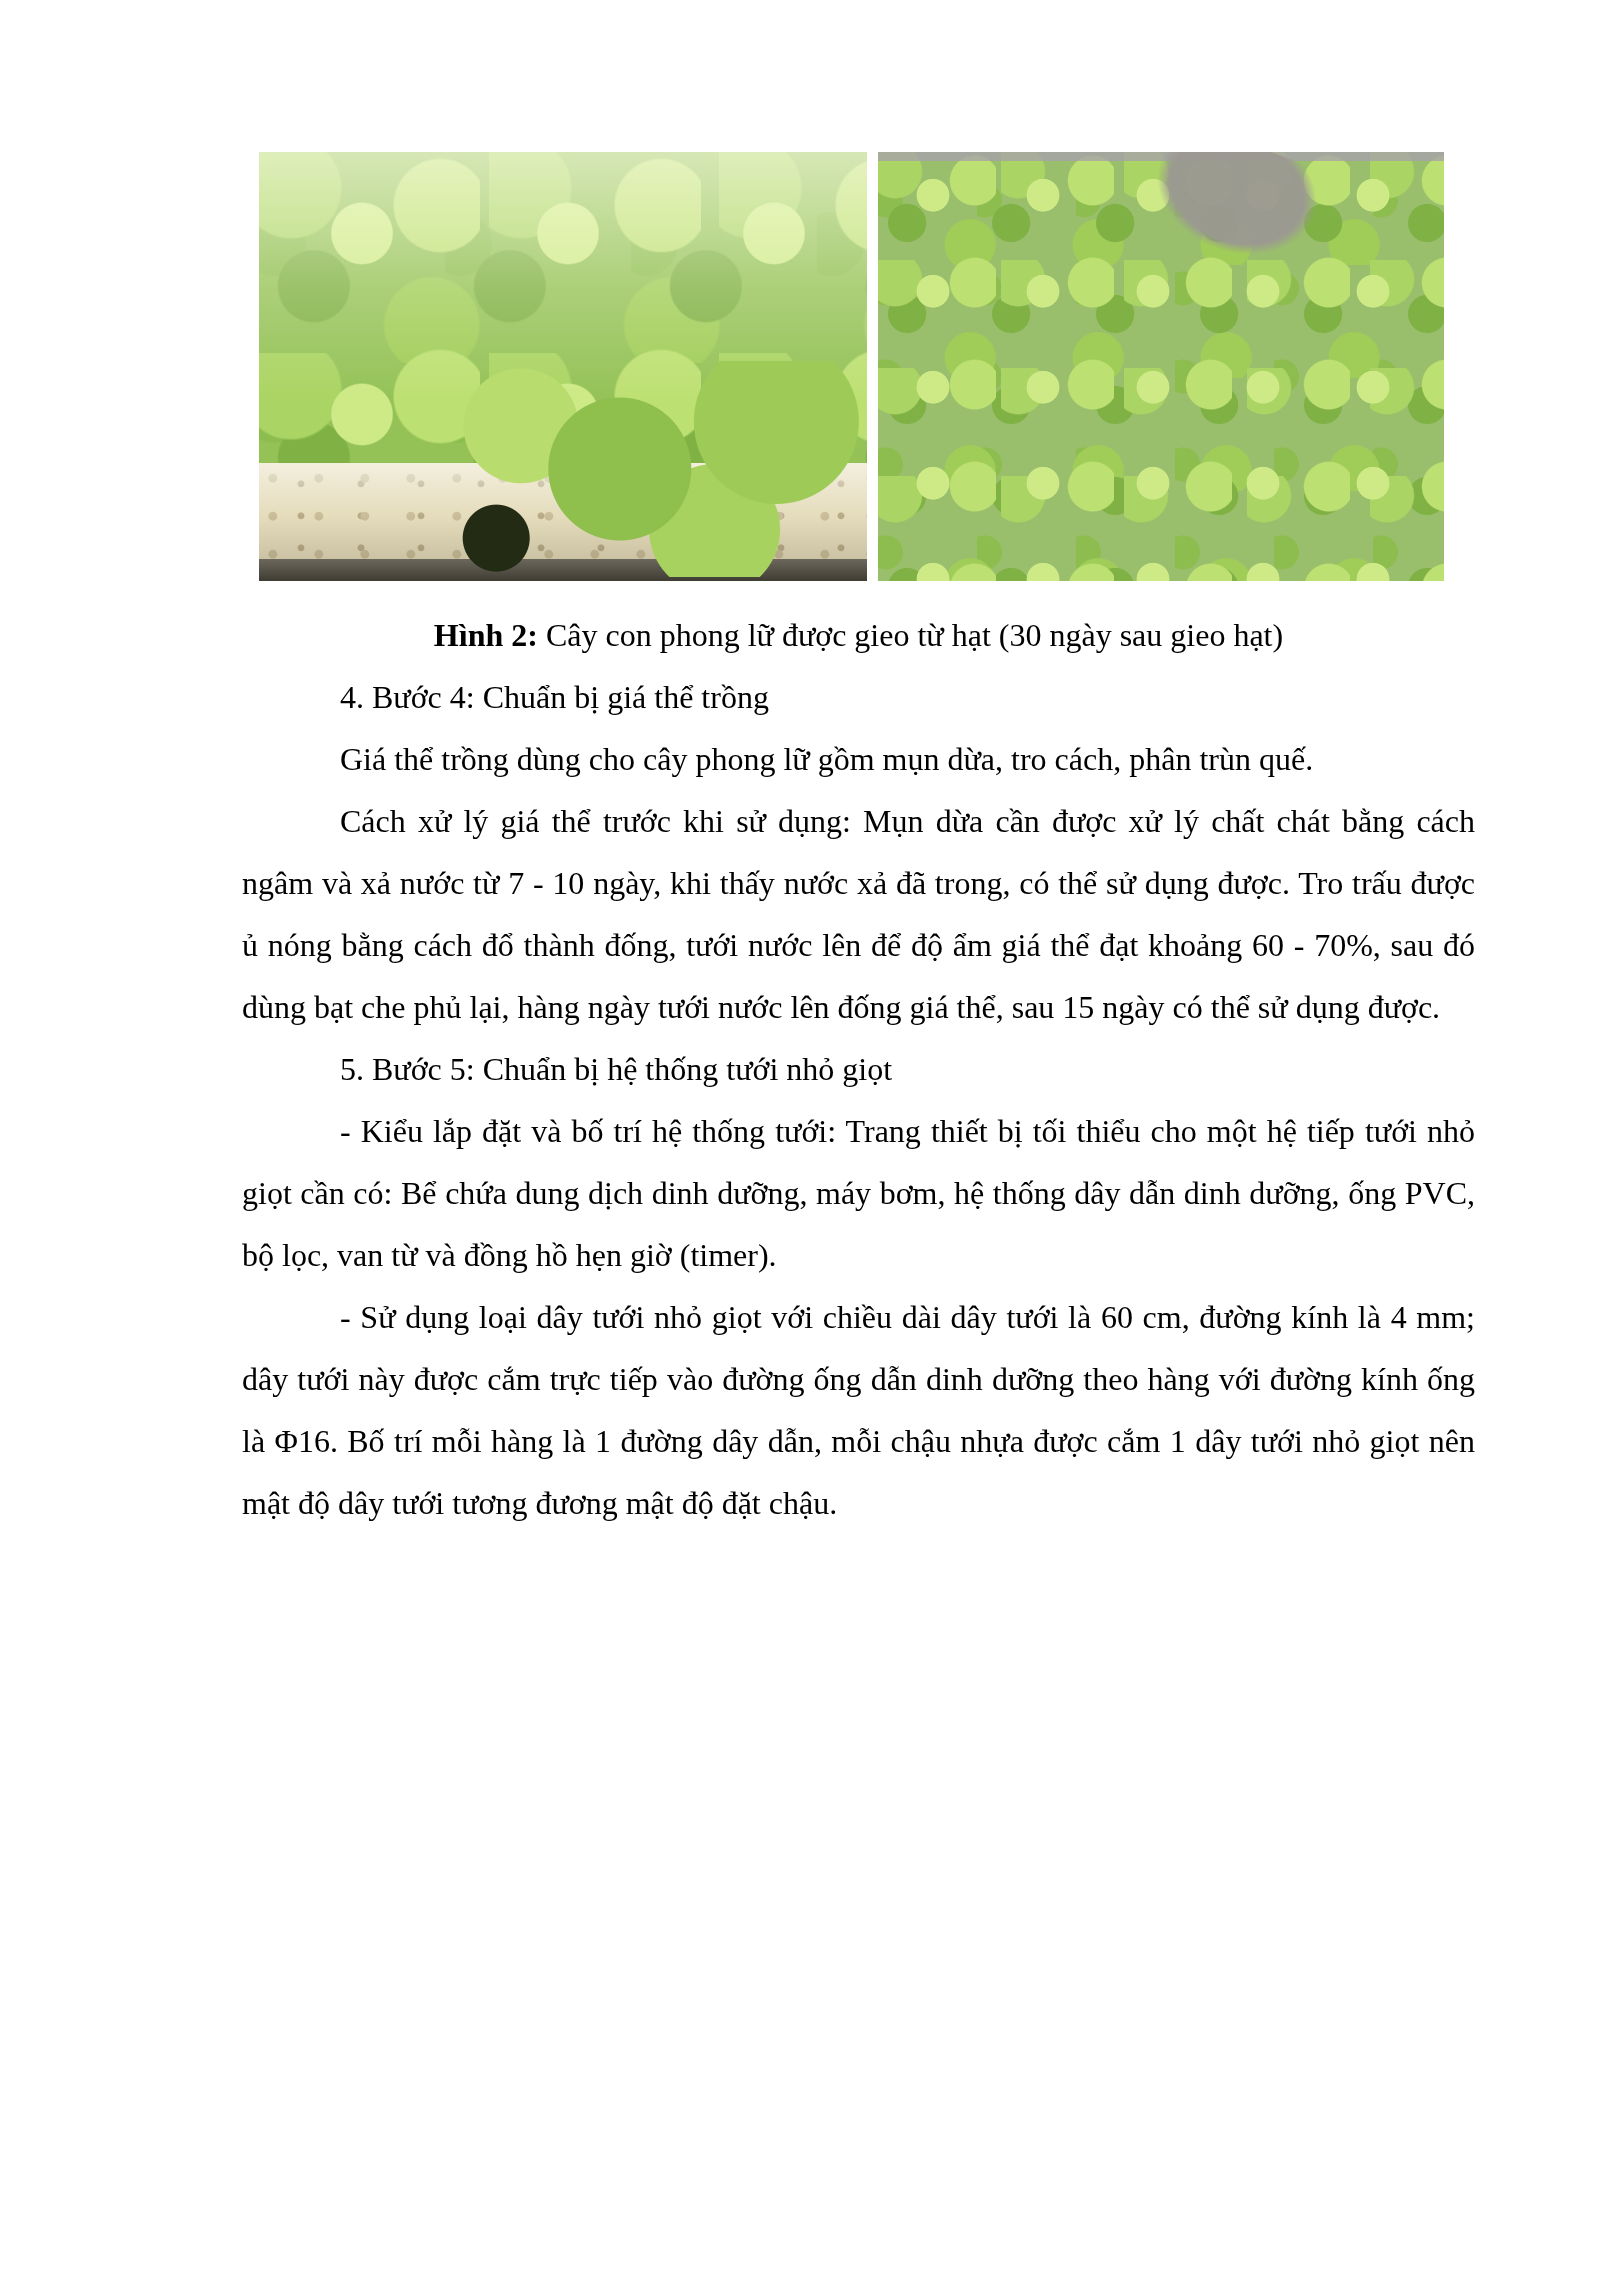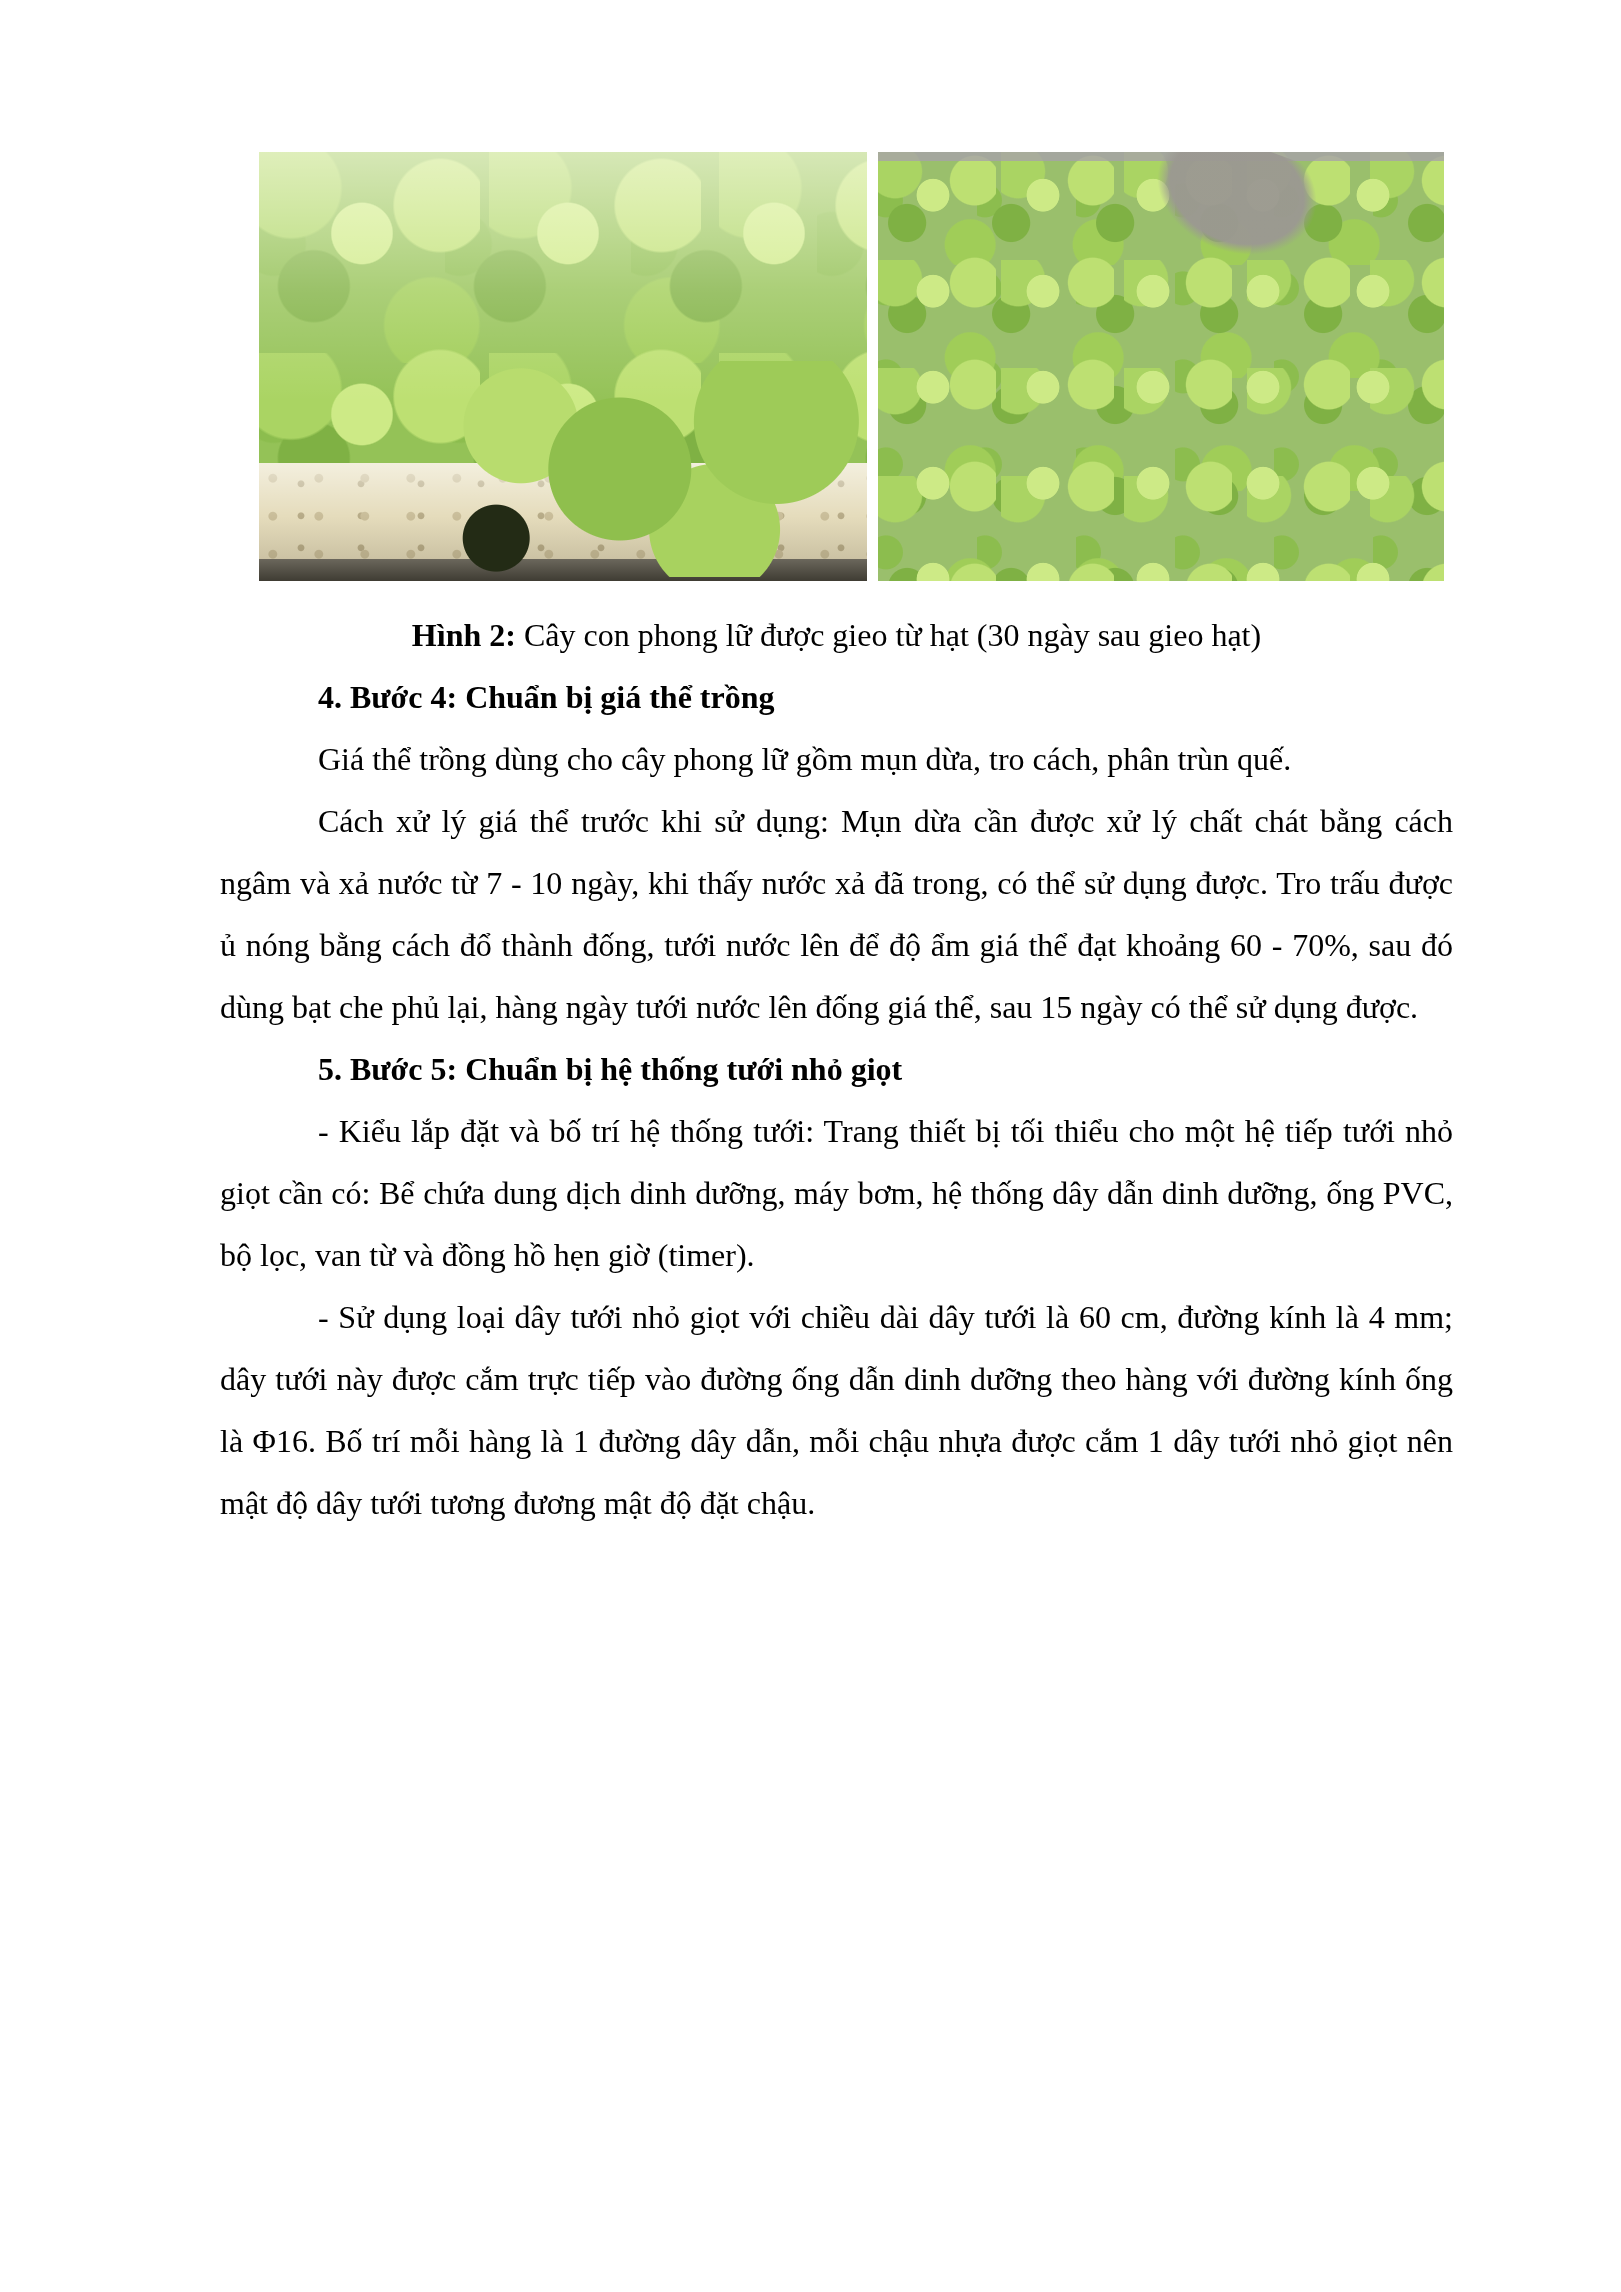--- a/index.html
+++ b/index.html
@@ -66,24 +66,24 @@
     position:absolute; top:-9.8px; right:118px; width:186px; height:118px;
     background:radial-gradient(ellipse at 50% 40%, #9b9892 52%, rgba(155,152,146,0) 62%);
     transform:rotate(20deg); opacity:.95;
   }
   .concrete-sliver {
     position:absolute; top:0; left:0; width:100%; height:8.8px;
     background:#a79fae; opacity:.75;
   }
 
   
-  .text-block { position:absolute; top:604px; left:220px; width:1233px; }
+  .text-block { position:absolute; top:604px; left:242px; width:1233px; }
   .caption { text-align:center; }
   .caption-label { font-weight:bold; }
-  .heading { font-weight:bold; text-indent:98px; }
+  .heading { font-weight:normal; text-indent:98px; }
   .para { text-align:justify; text-indent:98px; }
 </style>
 </head>
 <body>
 
 <div class="page">
 
   <div class="figure-row">
     <div class="photo photo-left leafy" title="photo-geranium-seedlings-trays-side-view">
       <div class="planter">

